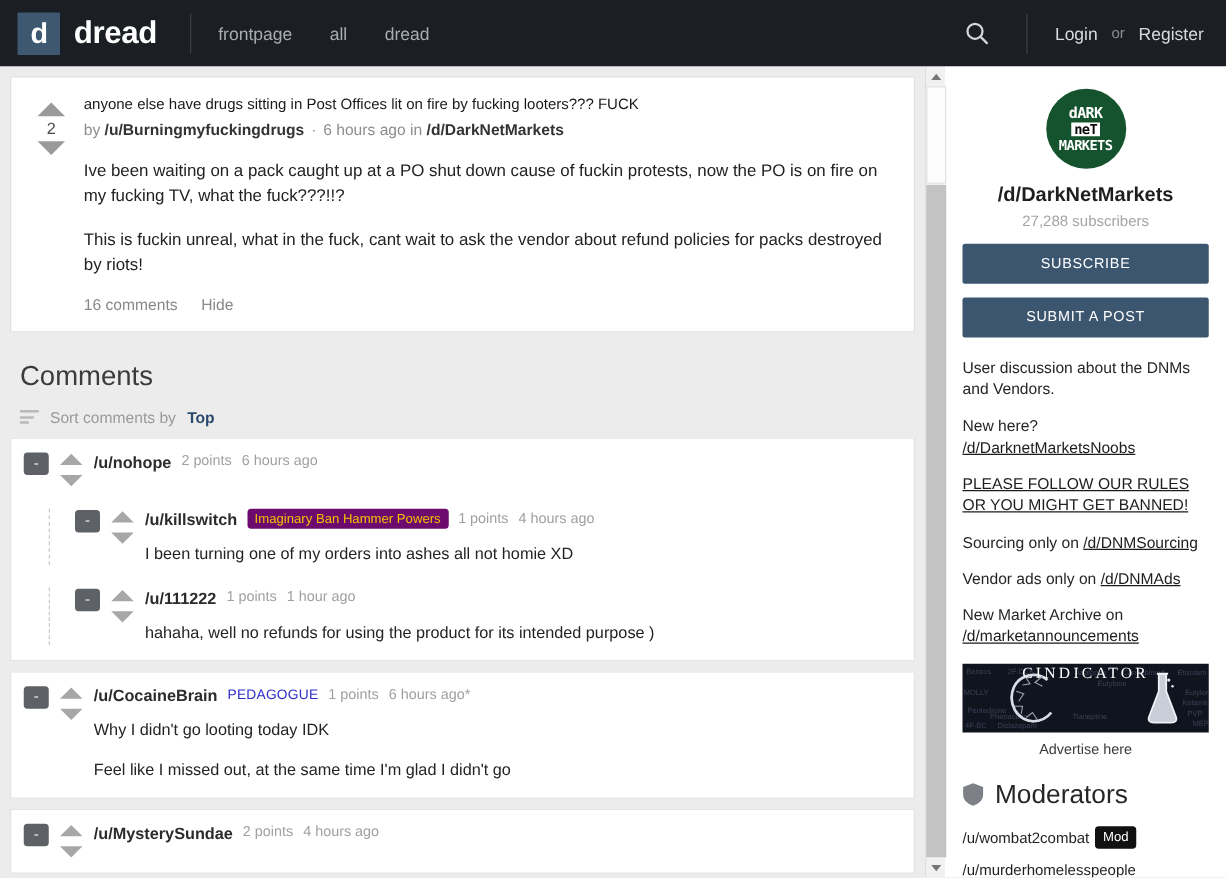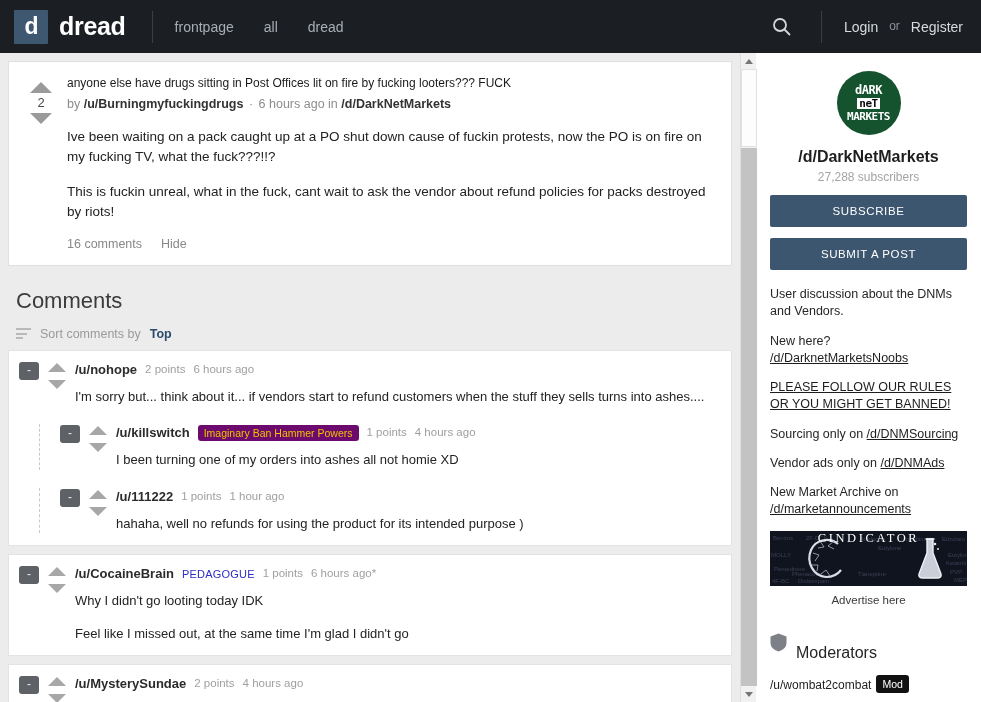--- a/index.html
+++ b/index.html
@@ -428,23 +428,22 @@
     margin-top: 8px;
   }
   .mod-head {
     display: flex;
     align-items: center;
     gap: 9px;
     margin-top: 18px;
   }
   .shield { width: 17px; height: 19px; }
   .mod-title {
-    font-size: 16px;
+    font-size: 21px;
     color: #262626;
-    margin-top: 20px;
   }
   .mod-list { margin-top: 13px; }
   .mod-item { margin-bottom: 8px; line-height: 1.35; }
   .mod-name {
     font-size: 12px;
     color: #1f1f1f;
   }
   .badge-mod {
     display: inline-block;
     background: #111;
@@ -538,23 +537,20 @@
             <div class="cvotes">
               <div class="a-up"></div>
               <div class="a-dn"></div>
             </div>
             <div class="cbody">
               <div class="cmeta">
                 <span class="cuser">/u/nohope</span>
                 <span class="cpoints">2 points</span>
                 <span class="ctime">6 hours ago</span>
               </div>
-              <div class="ctext">
-                <p>I'm sorry but... think about it... if vendors start to refund customers when the stuff they sells turns into ashes....</p>
-              </div>
             </div>
           </div>
 
           <div class="comment child">
             <div class="crow">
               <div class="collapse">-</div>
               <div class="cvotes">
                 <div class="a-up"></div>
                 <div class="a-dn"></div>
               </div>

